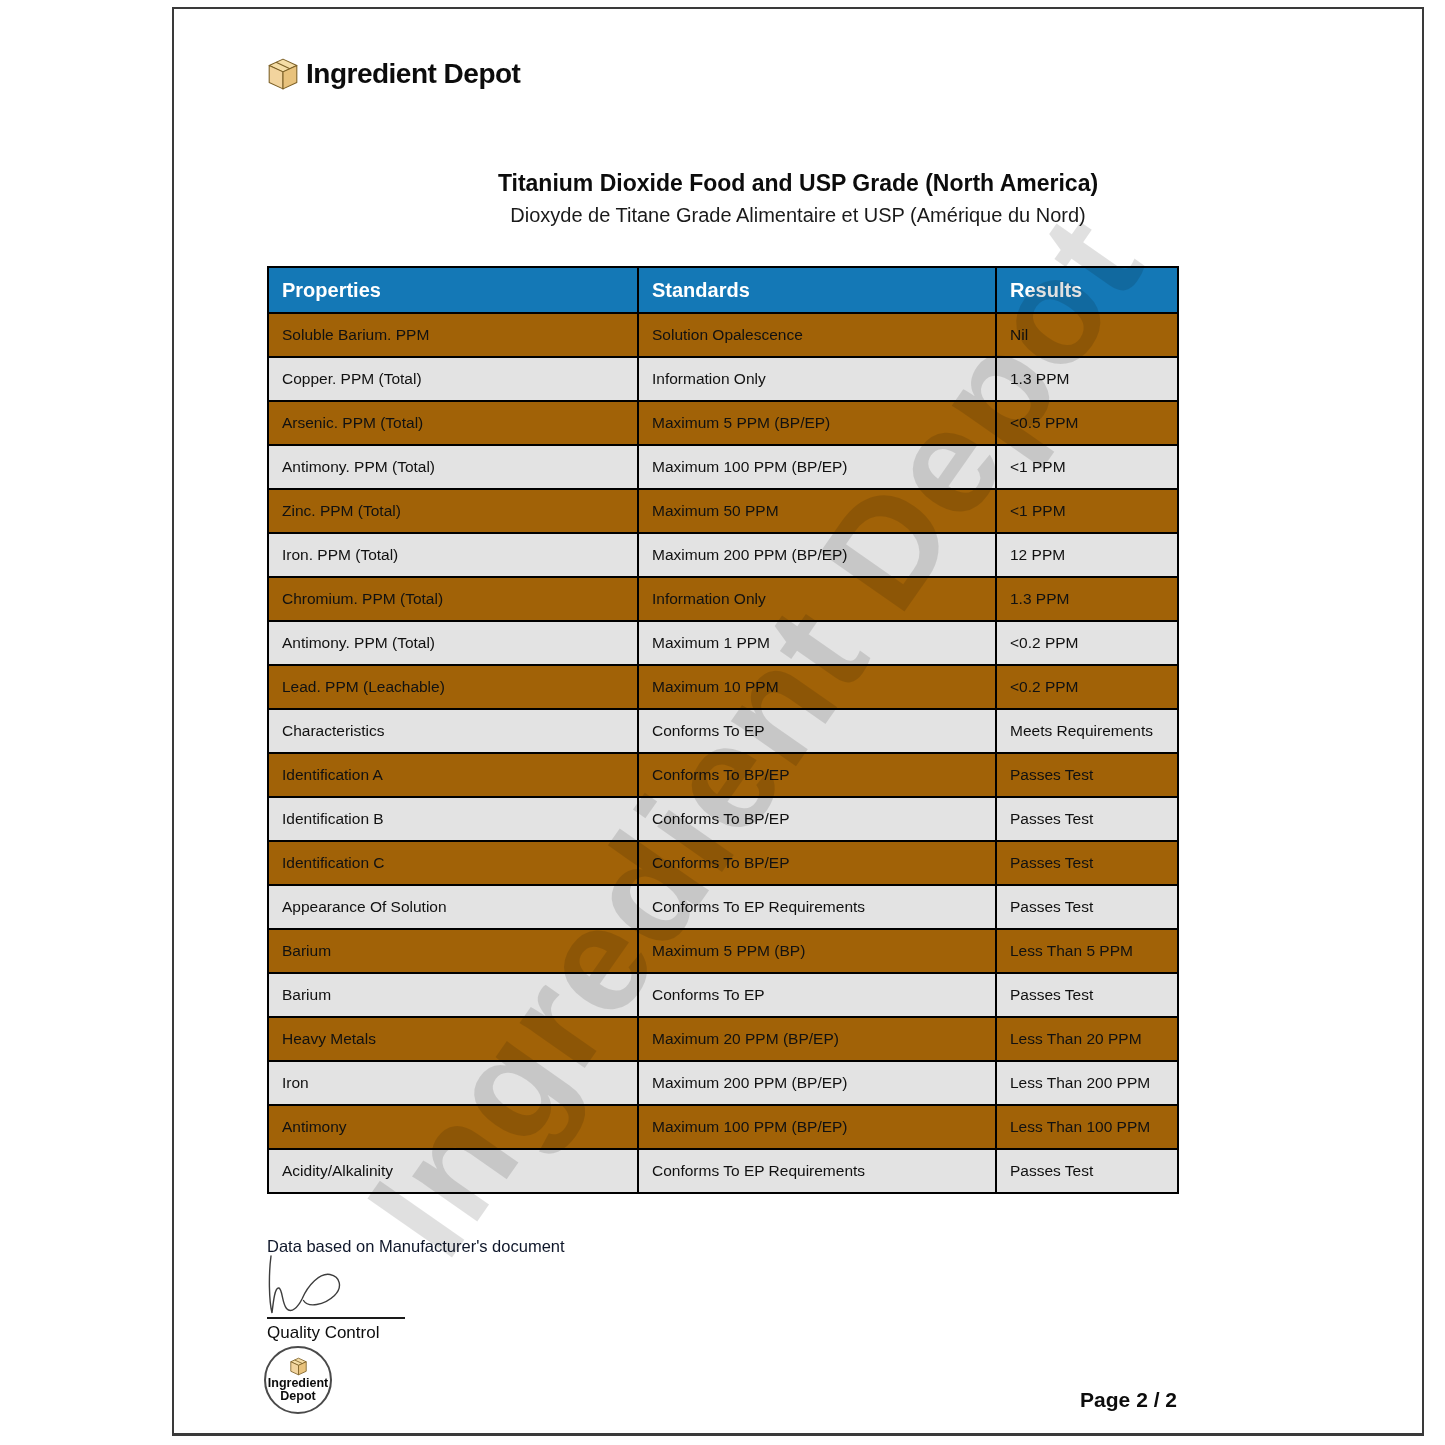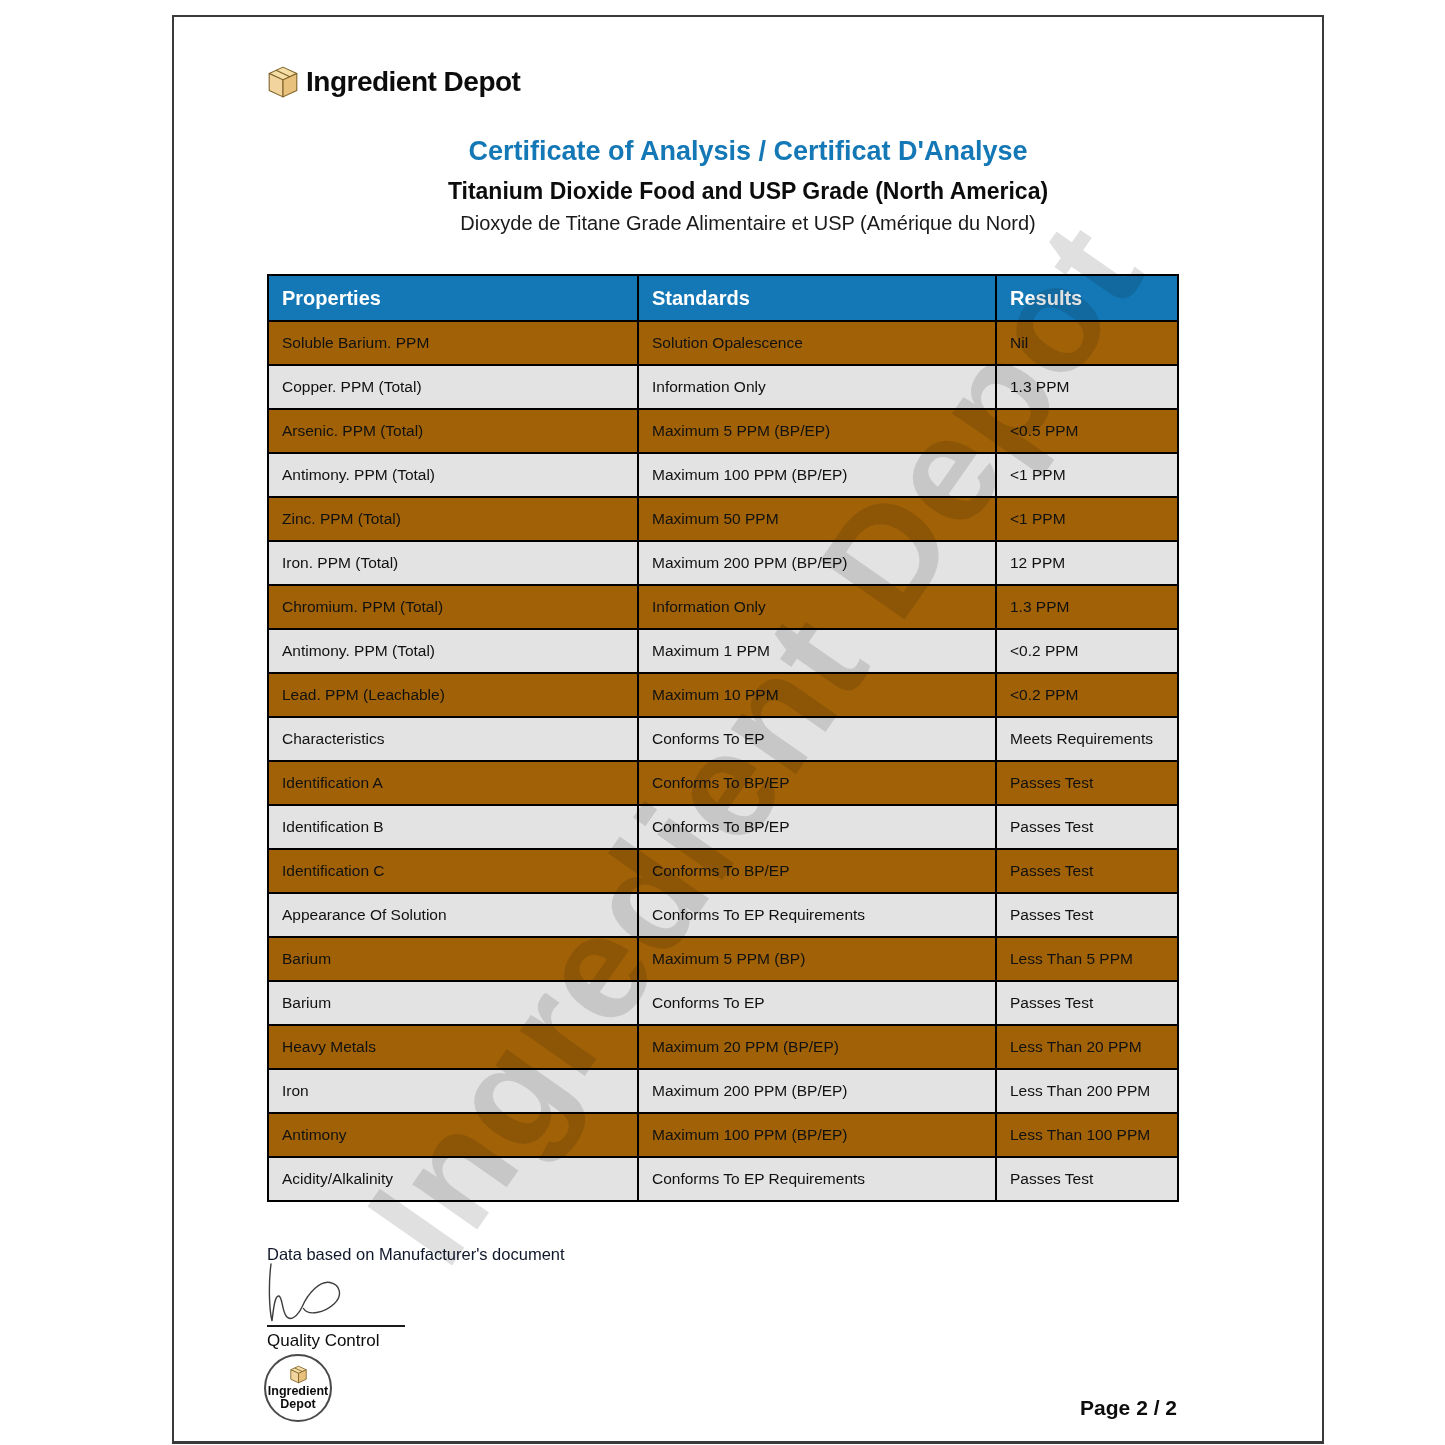--- a/index.html
+++ b/index.html
@@ -5,21 +5,21 @@
   :root{
     --accent:#1478B6;
     --row-alt:#E3E3E3;
     --ink:#111;
   }
   *{box-sizing:border-box;margin:0;padding:0;}
   html,body{width:1445px;height:1445px;background:#ffffff;overflow:hidden;}
   body{font-family:"Liberation Sans","DejaVu Sans",sans-serif;color:var(--ink);}
 
   .page{
-    position:absolute;left:172px;top:15px;width:1152px;height:1429px;
+    position:absolute;left:172px;top:7px;width:1252px;height:1429px;
     background:#fff;border:2px solid #3a3a3a;border-bottom-width:3px;
     overflow:hidden;
   }
 
   
   .watermark{
     position:absolute;left:581px;top:726px;z-index:9;
     transform:translate(-50%,-50%) rotate(-55deg);
     font-size:150px;font-weight:bold;letter-spacing:2px;white-space:nowrap;
     color:rgba(0,0,0,0.12);pointer-events:none;
@@ -80,21 +80,20 @@
   <div class="logo">
     <svg viewBox="0 0 32 32" aria-hidden="true">
       <polygon points="16,2 29,8 16,14 3,8" fill="#F5DDA6" stroke="#7C6026" stroke-width="1" stroke-linejoin="round"></polygon>
       <polygon points="3,8 16,14 16,30 3,24" fill="#F2D49E" stroke="#7C6026" stroke-width="1" stroke-linejoin="round"></polygon>
       <polygon points="29,8 16,14 16,30 29,24" fill="#E8C27C" stroke="#7C6026" stroke-width="1" stroke-linejoin="round"></polygon>
       <line x1="9.5" y1="5" x2="22.5" y2="11" stroke="#7C6026" stroke-width="1"></line>
     </svg>
     <span class="logo-text">Ingredient Depot</span>
   </div>
 
-  <div class="doc-title">Certificate of Analysis / Certificat D'Analyse</div>
   <div class="doc-sub-en">Titanium Dioxide Food and USP Grade (North America)</div>
   <div class="doc-sub-fr">Dioxyde de Titane Grade Alimentaire et USP (Amérique du Nord)</div>
 
   <table class="coa">
     <colgroup>
         <col class="c1">
         <col class="c2">
         <col class="c3">
       </colgroup>
     <thead>

